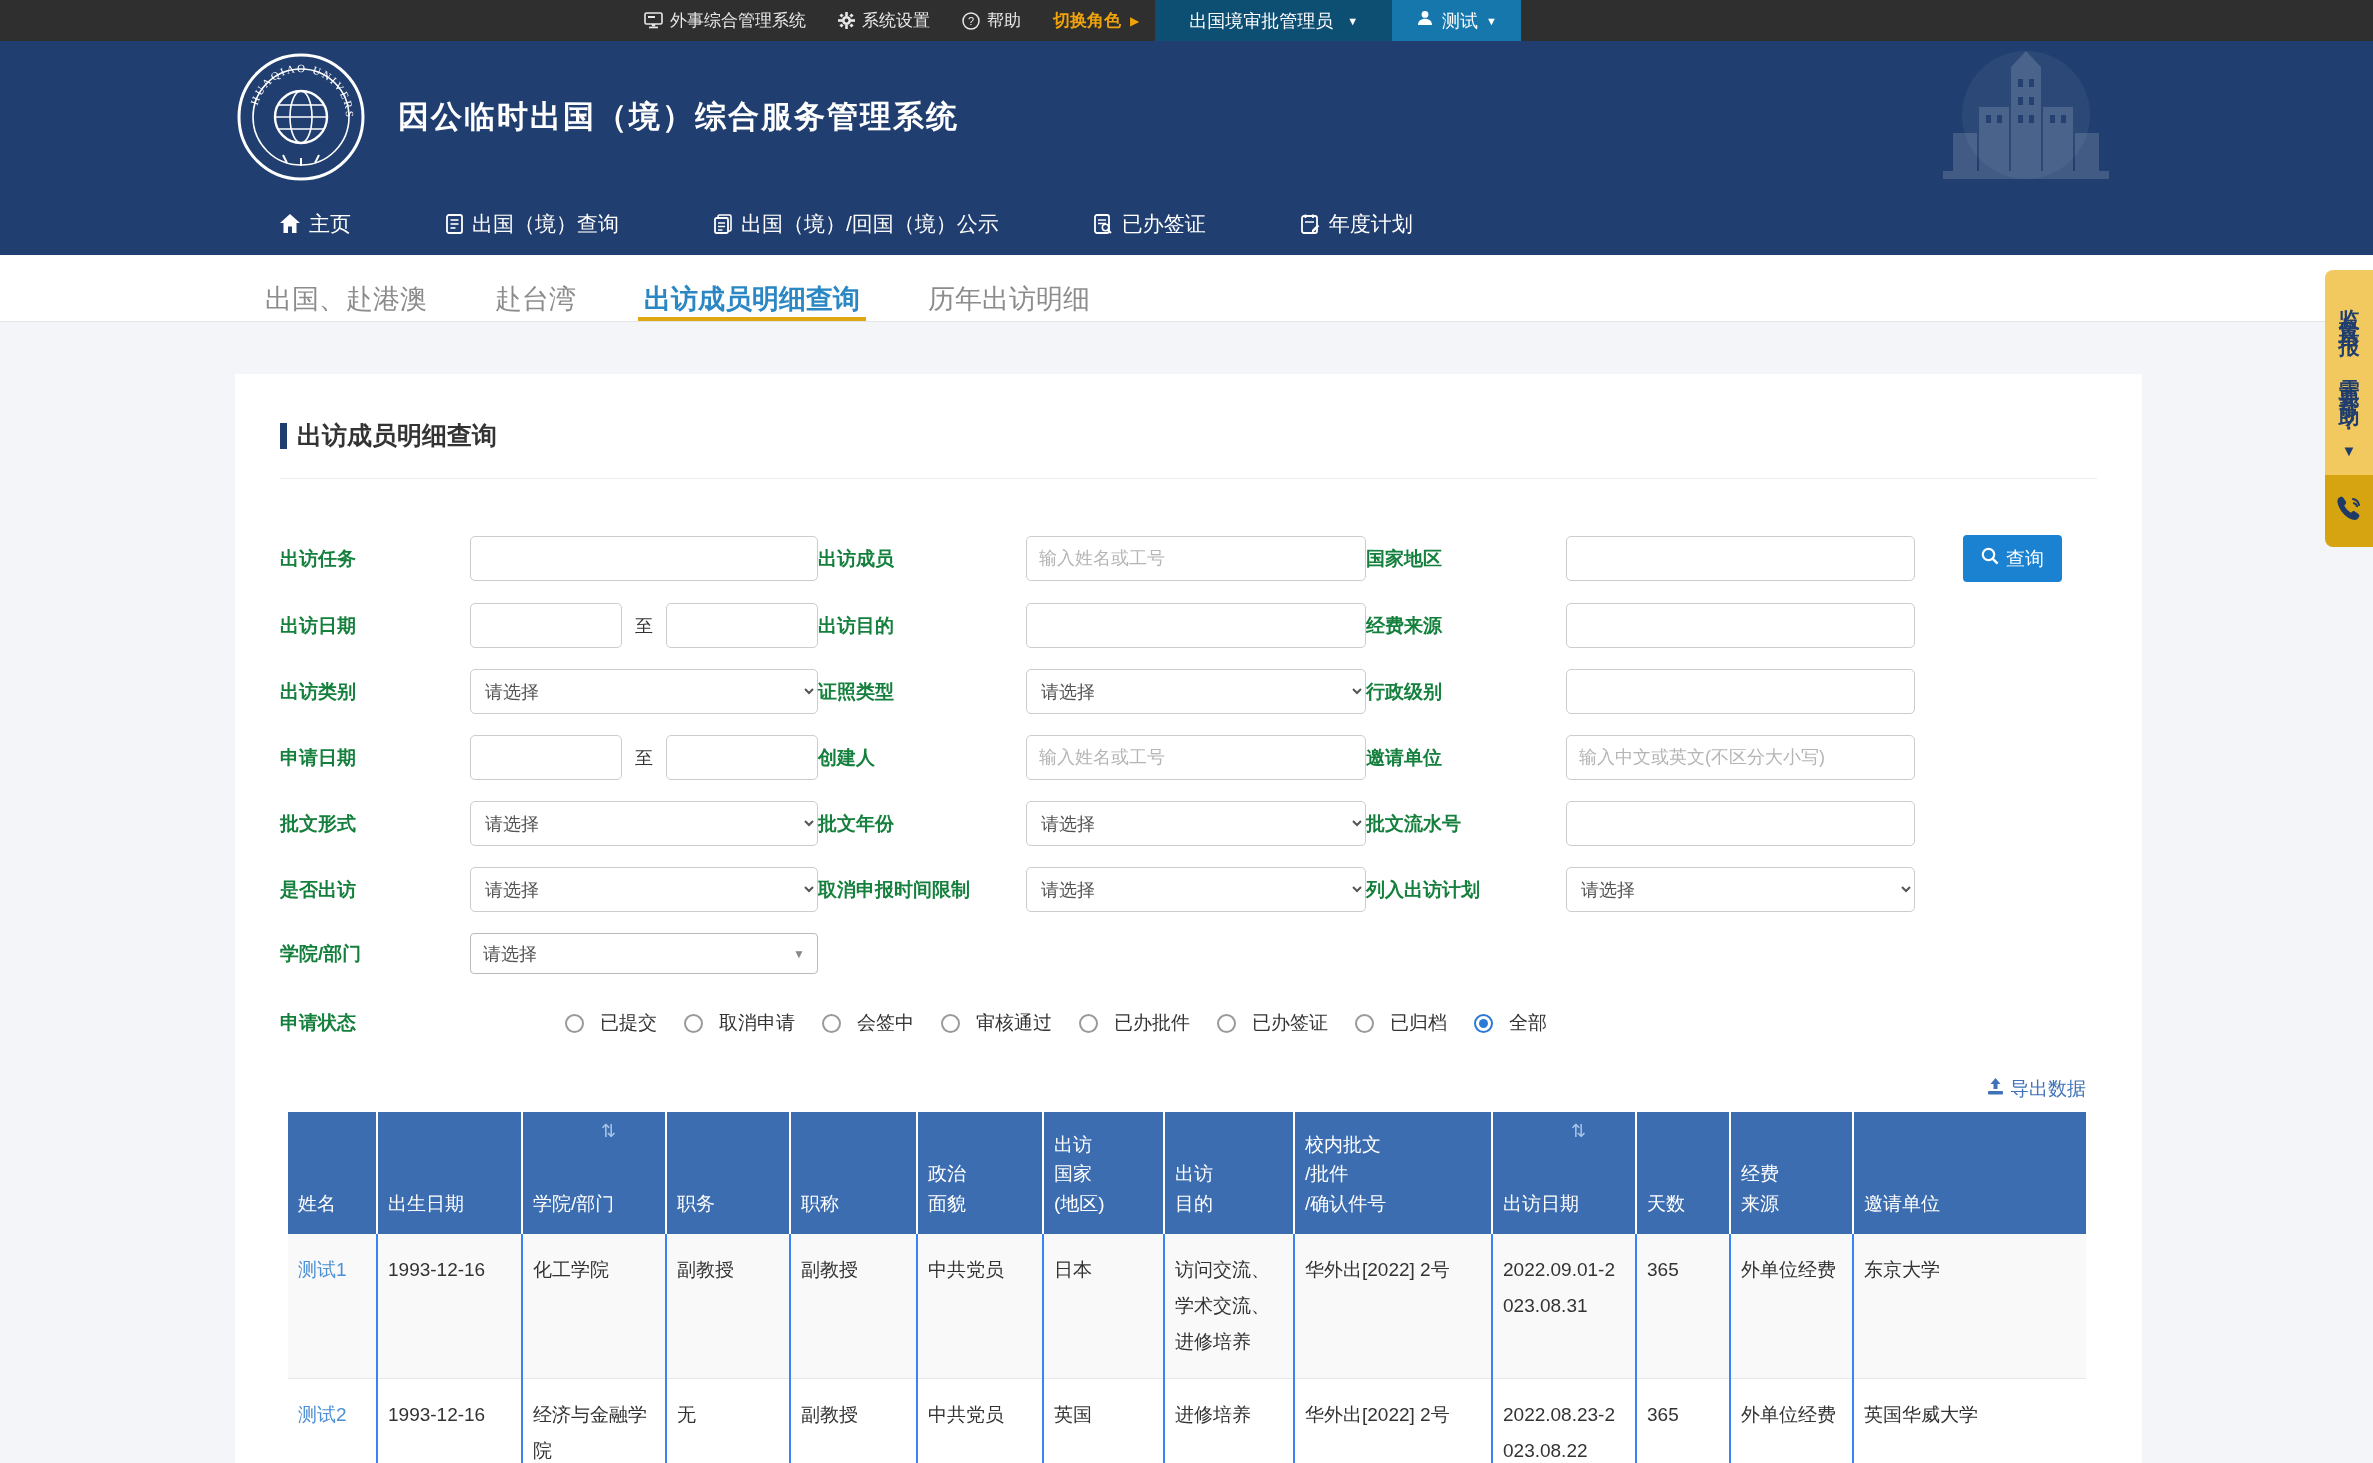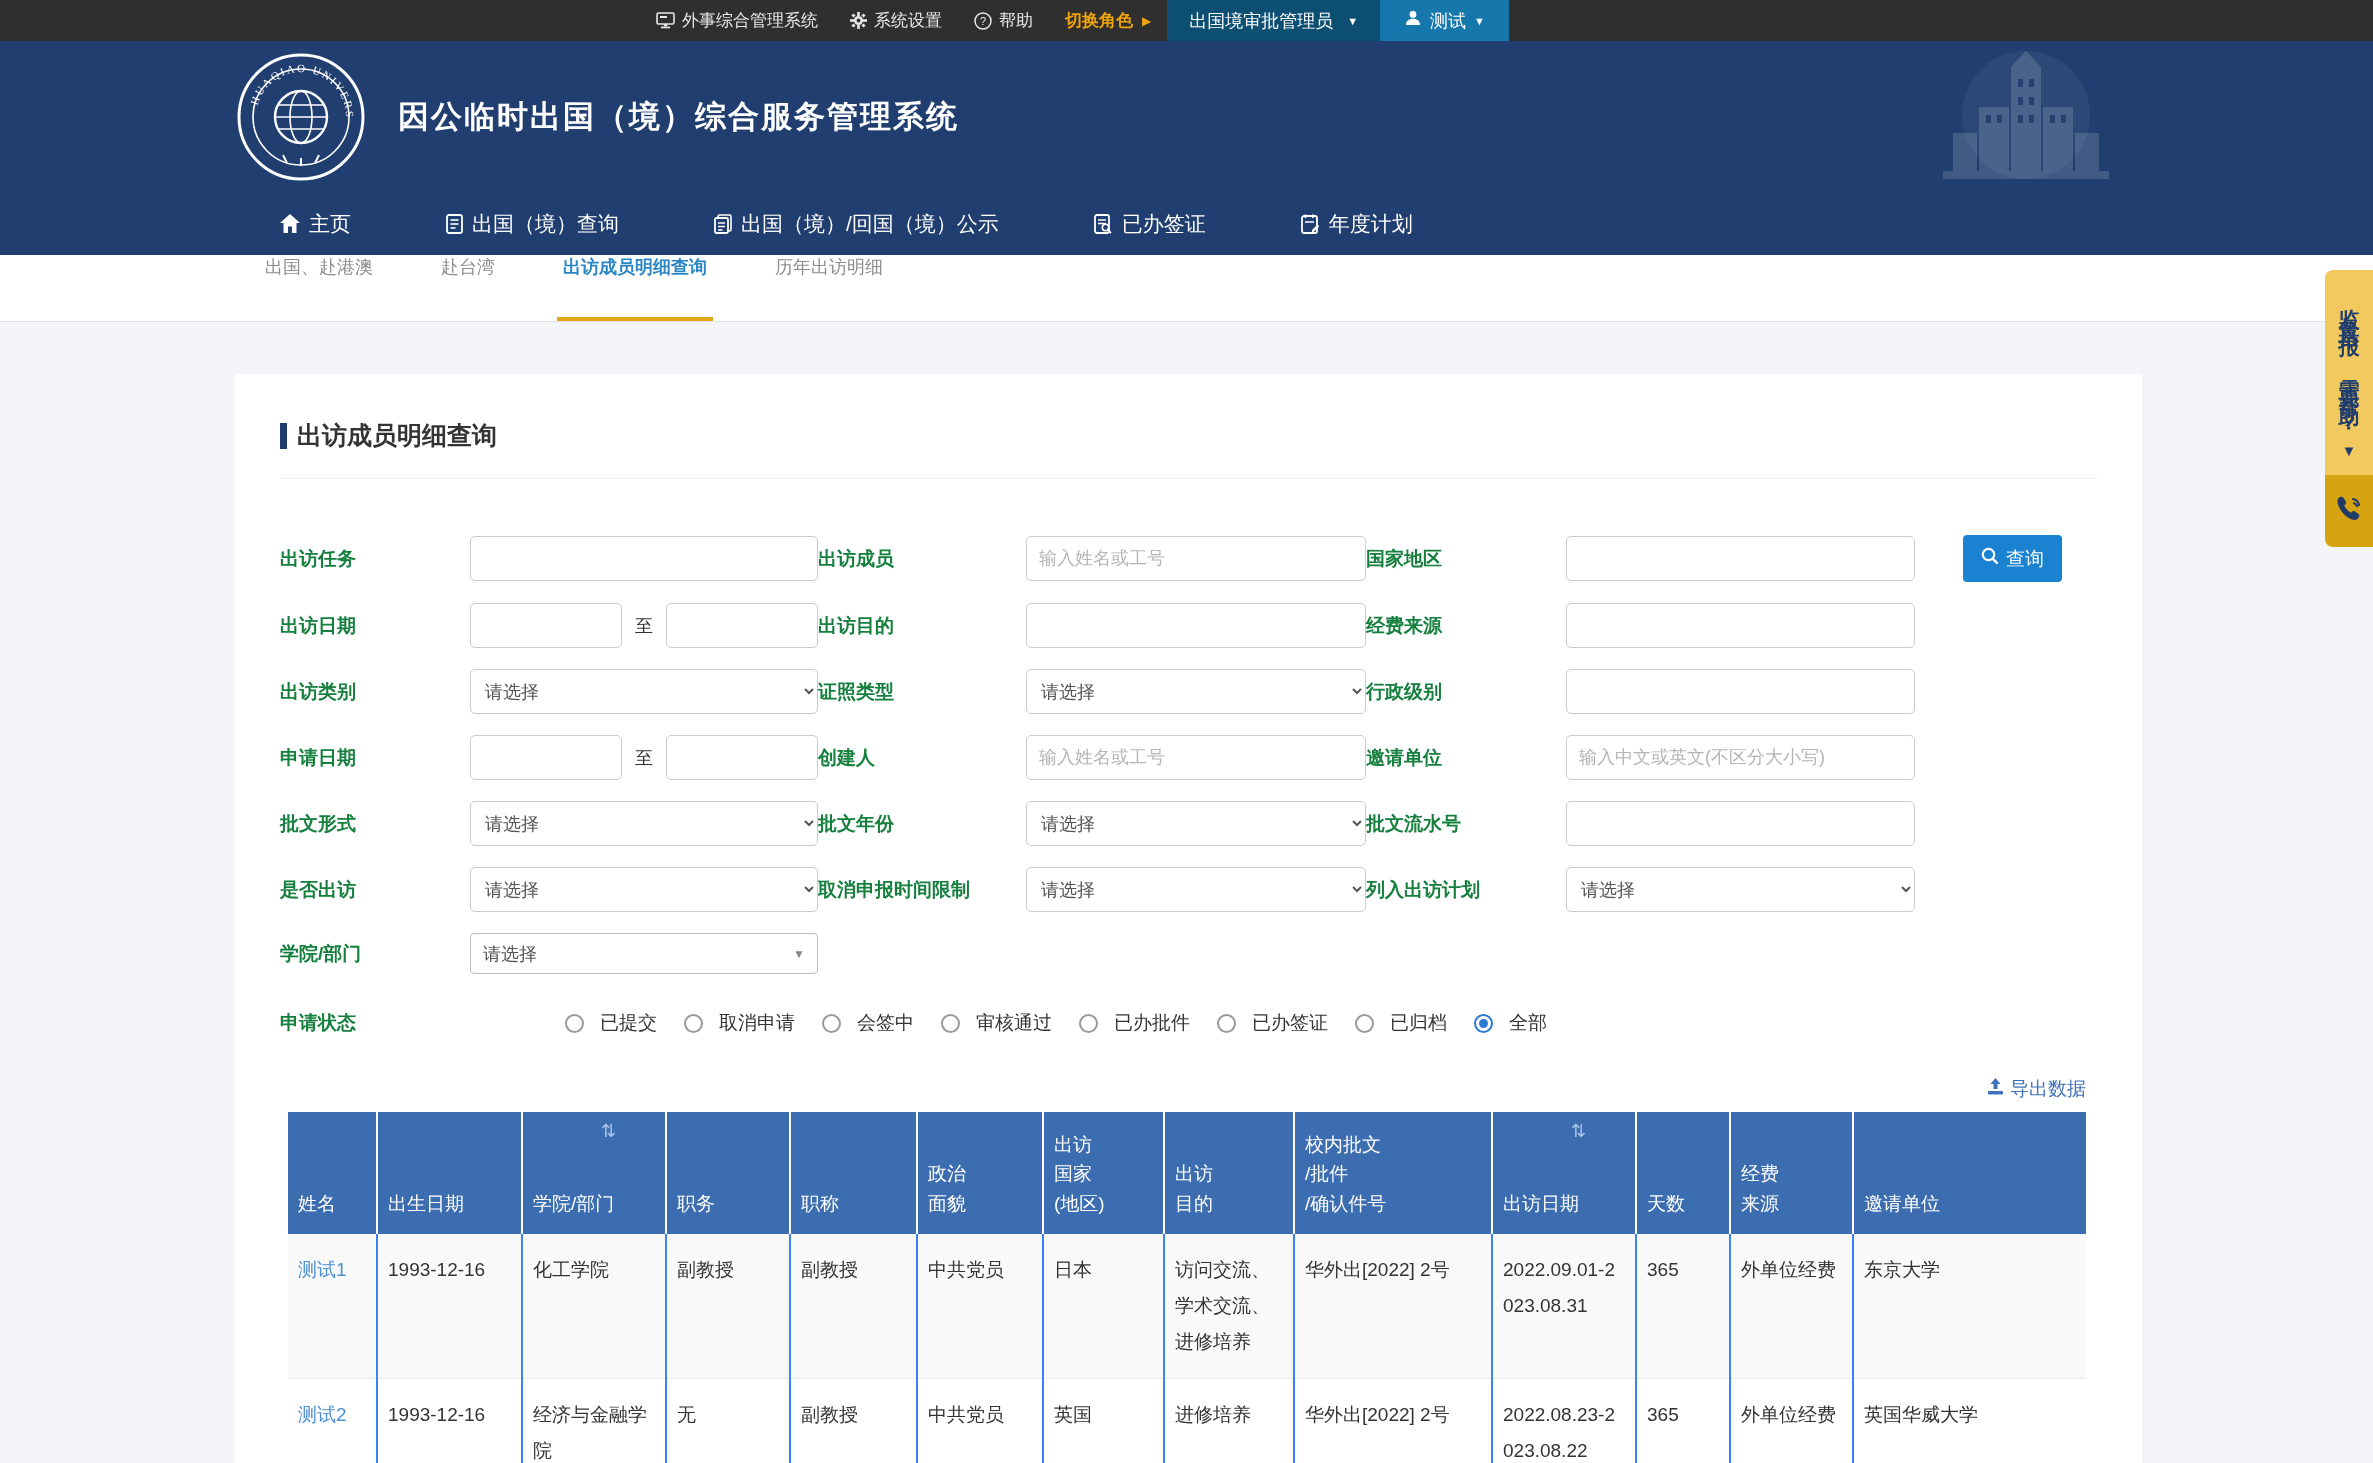--- a/index.html
+++ b/index.html
@@ -7,41 +7,41 @@
     font-family:"Liberation Sans","DejaVu Sans",sans-serif; background:#f4f5f8; }
 
   
   .topbar { height:41px; background:#2f2f2f; display:flex; align-items:stretch;
     justify-content:center; padding-right:224px; color:#e8e8e8; font-size:17px; }
   .topbar-item { display:flex; align-items:center; gap:7px; padding:0 16px; cursor:pointer; }
   .topbar-item svg { display:block; }
   .switch-role { color:#f0a30a; font-weight:bold; }
   .switch-role .tri { font-size:12px; margin-left:2px; }
   .role-btn { background:#0d4e73; color:#fff; display:flex; align-items:center; gap:14px;
-    padding:0 22px; font-size:18px; }
+    padding:0 34px; font-size:18px; }
   .caret { font-size:11px; color:#fff; }
   .user-btn { background:#1677ad; color:#fff; display:flex; align-items:center; gap:8px;
     padding:0 24px; font-size:18px; }
 
   
   .banner { height:151px; background:#203e6f; position:relative; display:flex; align-items:center; }
   .logo { position:absolute; left:235px; top:10px; width:132px; height:132px; }
   .banner-title { margin-left:398px; color:#fff; font-size:31px; font-weight:bold; letter-spacing:2px; }
   .building-art { position:absolute; right:239px; top:8px; opacity:.55; }
 
   
   .navbar { height:63px; background:#203e6f; display:flex; align-items:center;
     padding-left:280px; gap:95px; }
   .nav-item { display:flex; align-items:center; gap:9px; color:#fff; font-size:21px; cursor:pointer; }
   .nav-item svg { display:block; }
 
   
   .tabbar { height:67px; background:#fff; border-bottom:1px solid #e4e4e4;
     display:flex; align-items:stretch; padding-left:259px; gap:56px; }
-  .tab { display:flex; align-items:flex-start; font-size:18px; color:#8c8c8c; cursor:pointer;
+  .tab { display:flex; align-items:flex-end; font-size:27px; color:#8c8c8c; cursor:pointer;
     border-bottom:4px solid transparent; padding:0 6px; }
   .tab.active { color:#2b87c4; font-weight:bold; border-bottom-color:#dfa713; }
 
   
   .card { width:1907px; margin:52px 0 0 235px; background:#fff; padding:45px 45px 40px 45px;
     min-height:1039px; }
   .section-title { display:flex; align-items:center; gap:10px; font-size:25px; font-weight:bold; color:#333; }
   .section-title .bar { width:7px; height:26px; background:#1f3d6d; }
   .section-divider { height:1px; background:#ededed; margin:26px 0 56px 0; }
 

